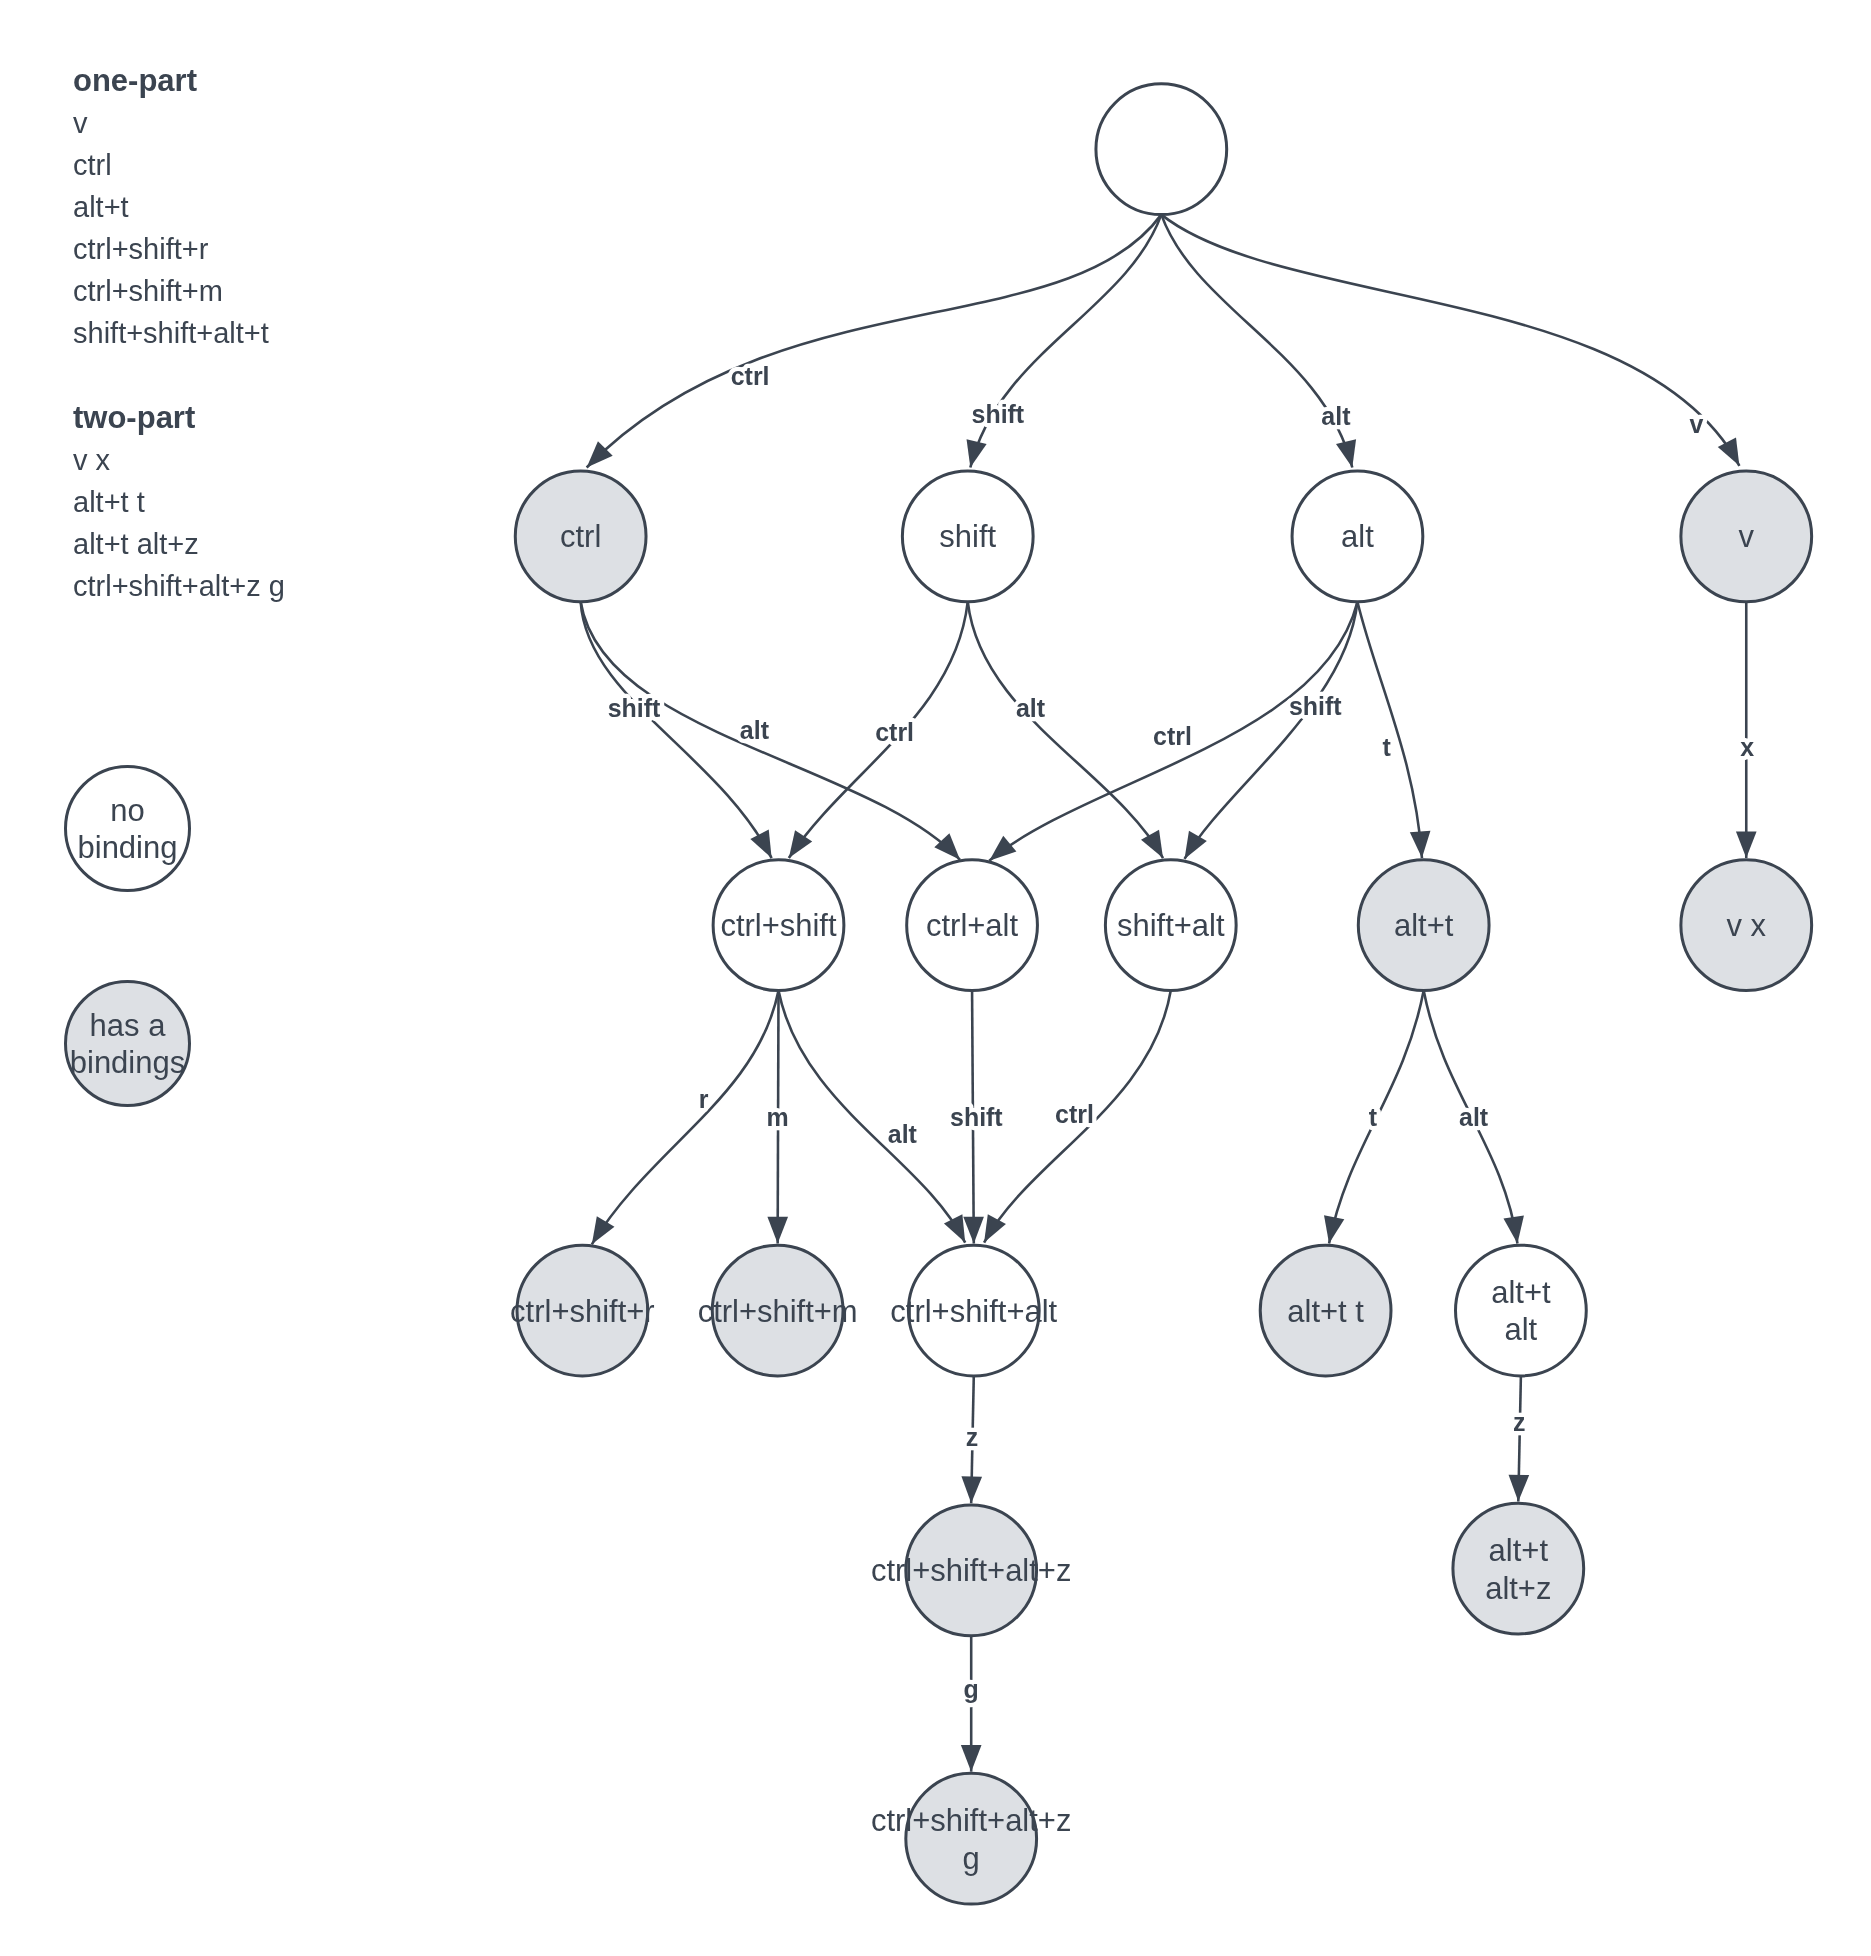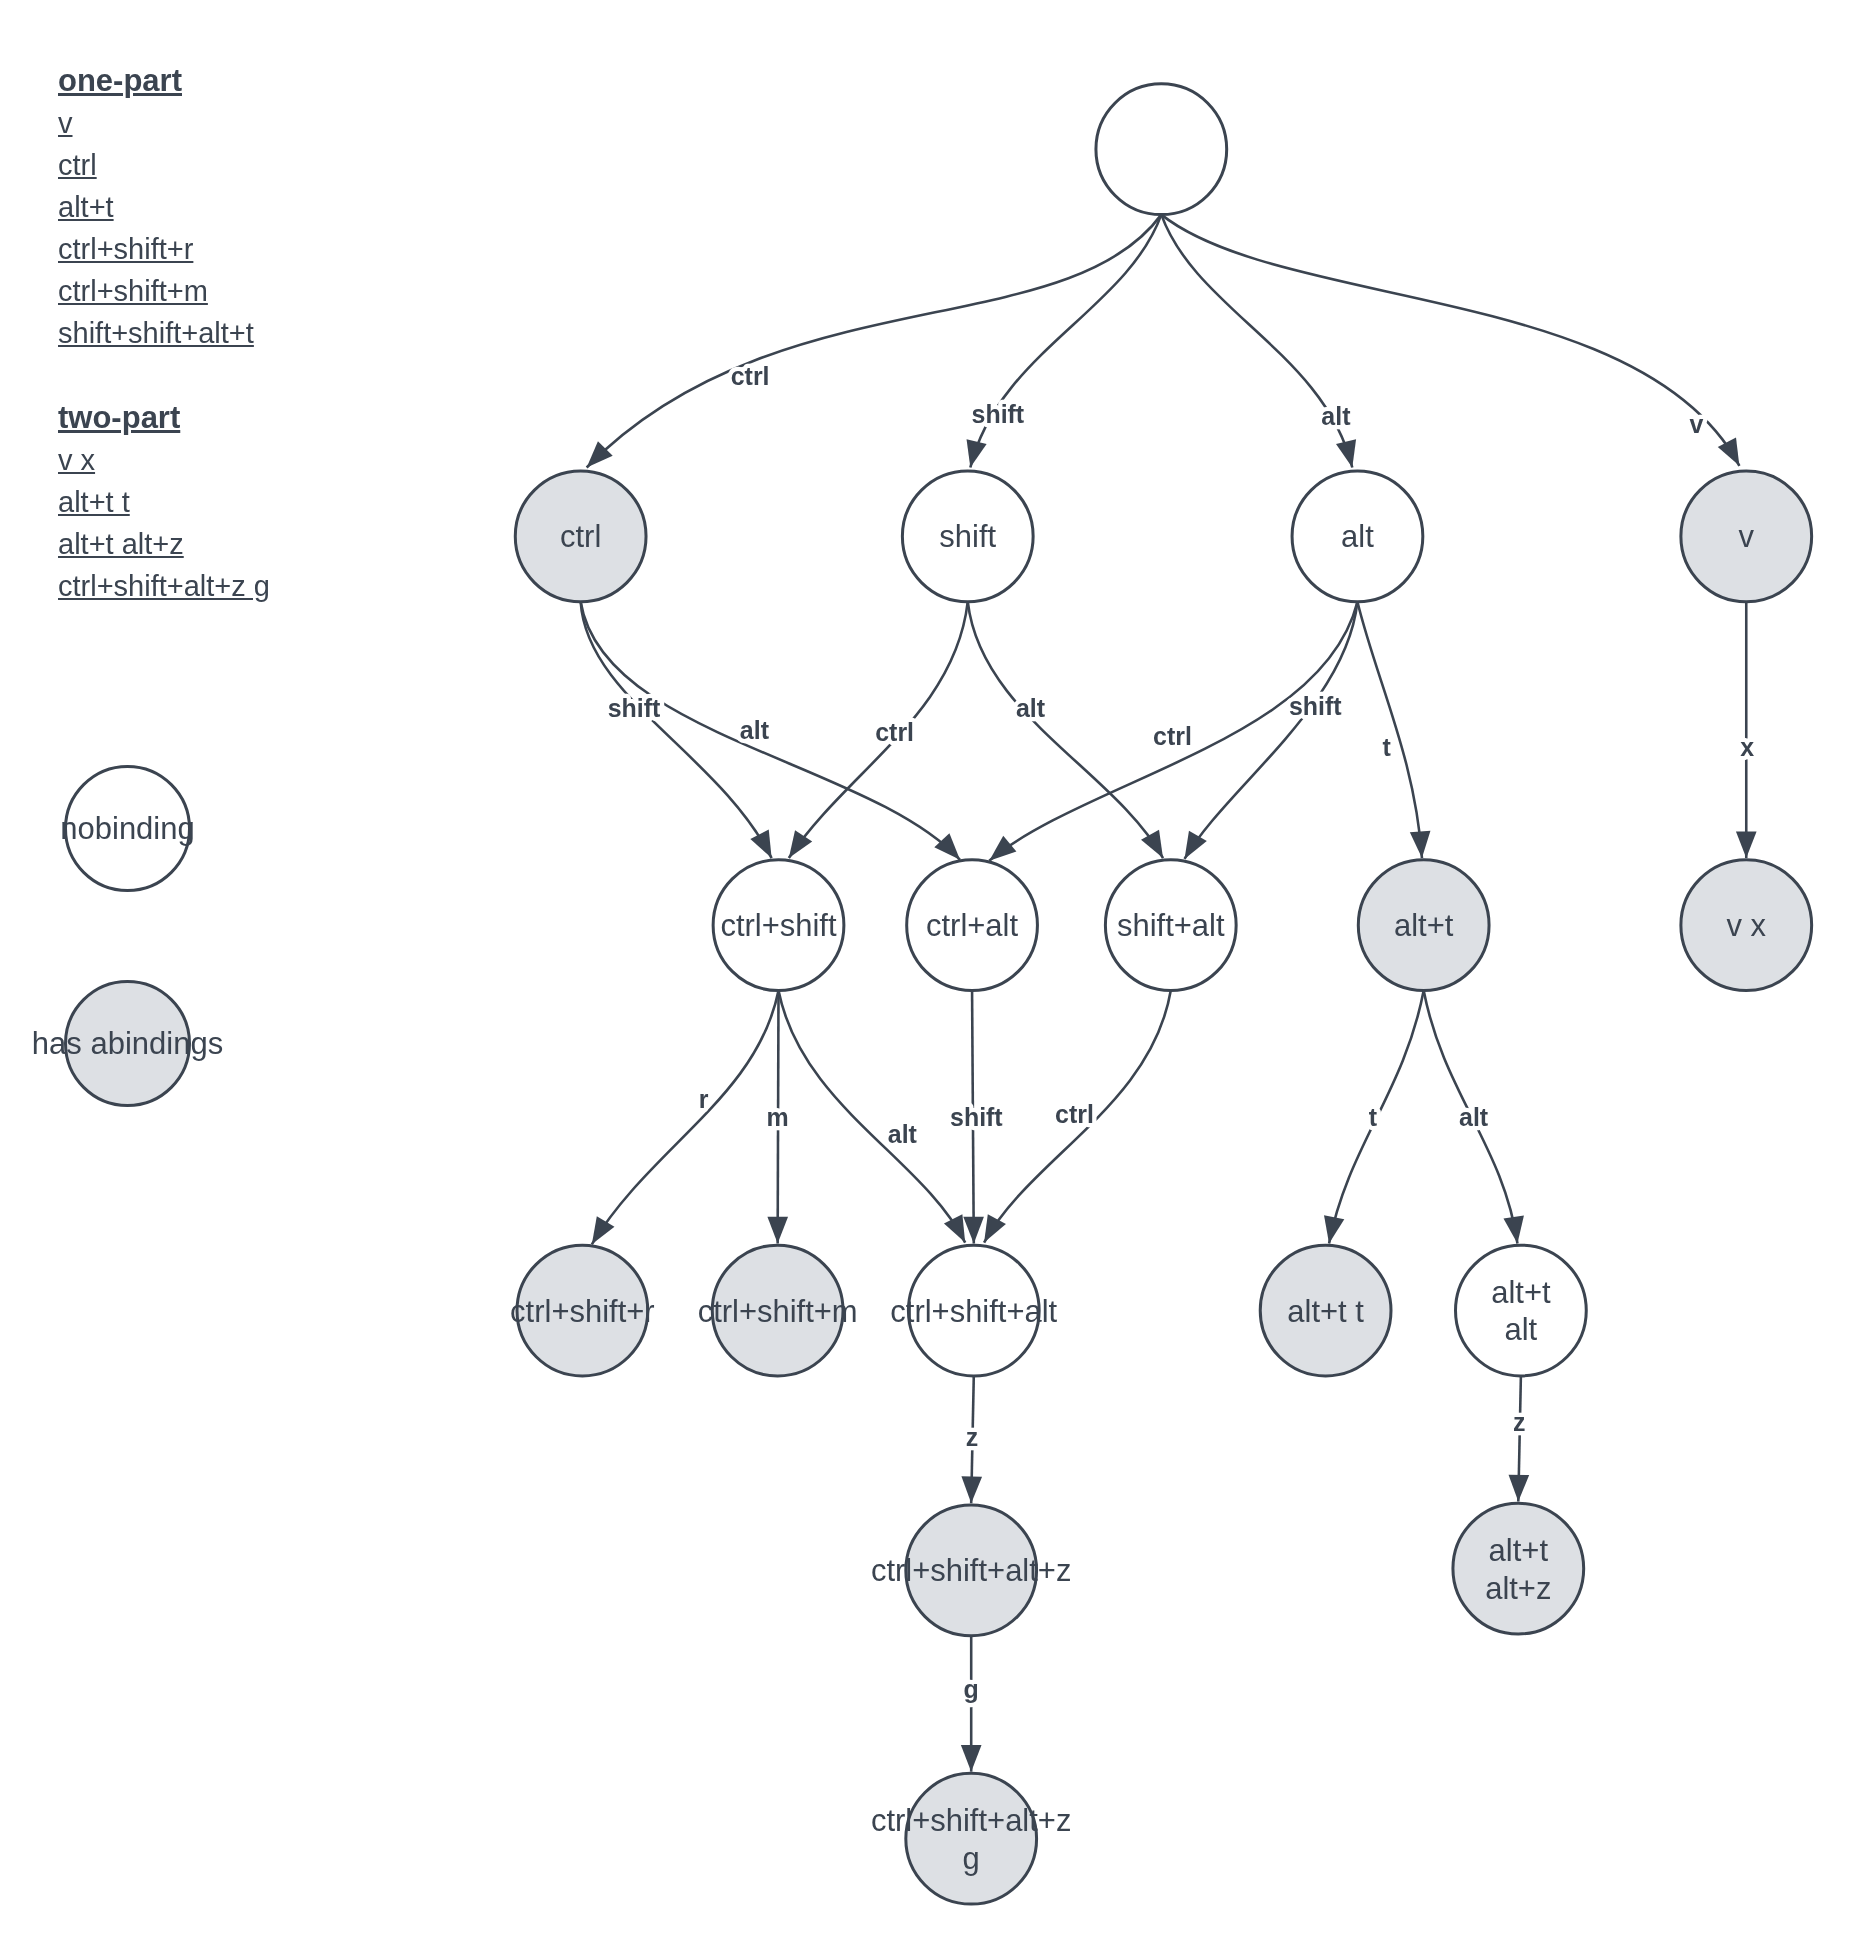--- a/index.html
+++ b/index.html
@@ -1,30 +1,30 @@
 <!DOCTYPE html>
 <html style="font-size:13.8px"><head>
 <meta charset="utf-8">
 <style>
   html,body{margin:0;padding:0;background:#ffffff;}
   body{width:1871px;height:1957px;position:relative;overflow:hidden;
        font-family:"Liberation Sans",sans-serif;}
   #canvas{position:absolute;inset:0;}
 
   
-  #legend{position:absolute;left:58px;top:60px;color:var(--ink);
-          font-size:29px;line-height:42px;text-decoration:underline;}
+  #legend{position:absolute;left:73px;top:60px;color:var(--ink);
+          font-size:29px;line-height:42px;}
   #legend h2{font-size:31px;font-weight:bold;margin:0;line-height:42px;}
   #legend .gap{height:43px;}
   #legend .item{white-space:nowrap;}
 
   
   .legend-circle{position:absolute;width:127px;height:127px;border-radius:50%;
        border:3px solid var(--ink);box-sizing:border-box;
-       display:flex;align-items:center;justify-content:center;
+       display:flex;flex-direction:column;align-items:center;justify-content:center;
        color:var(--ink);font-size:31px;line-height:37px;text-align:center;}
   .legend-circle span{white-space:nowrap;}
   #legend-no{left:64px;top:765px;background:#ffffff;}
   #legend-has{left:64px;top:980px;background:var(--bound);}
 
   
   #tree-svg{position:absolute;left:0;top:0;width:1871px;height:1957px;}
   .edge{fill:none;stroke:var(--ink);stroke-width:3px;}
   .node{stroke:var(--ink);stroke-width:3.5px;}
   .node.bound{fill:var(--bound);}

